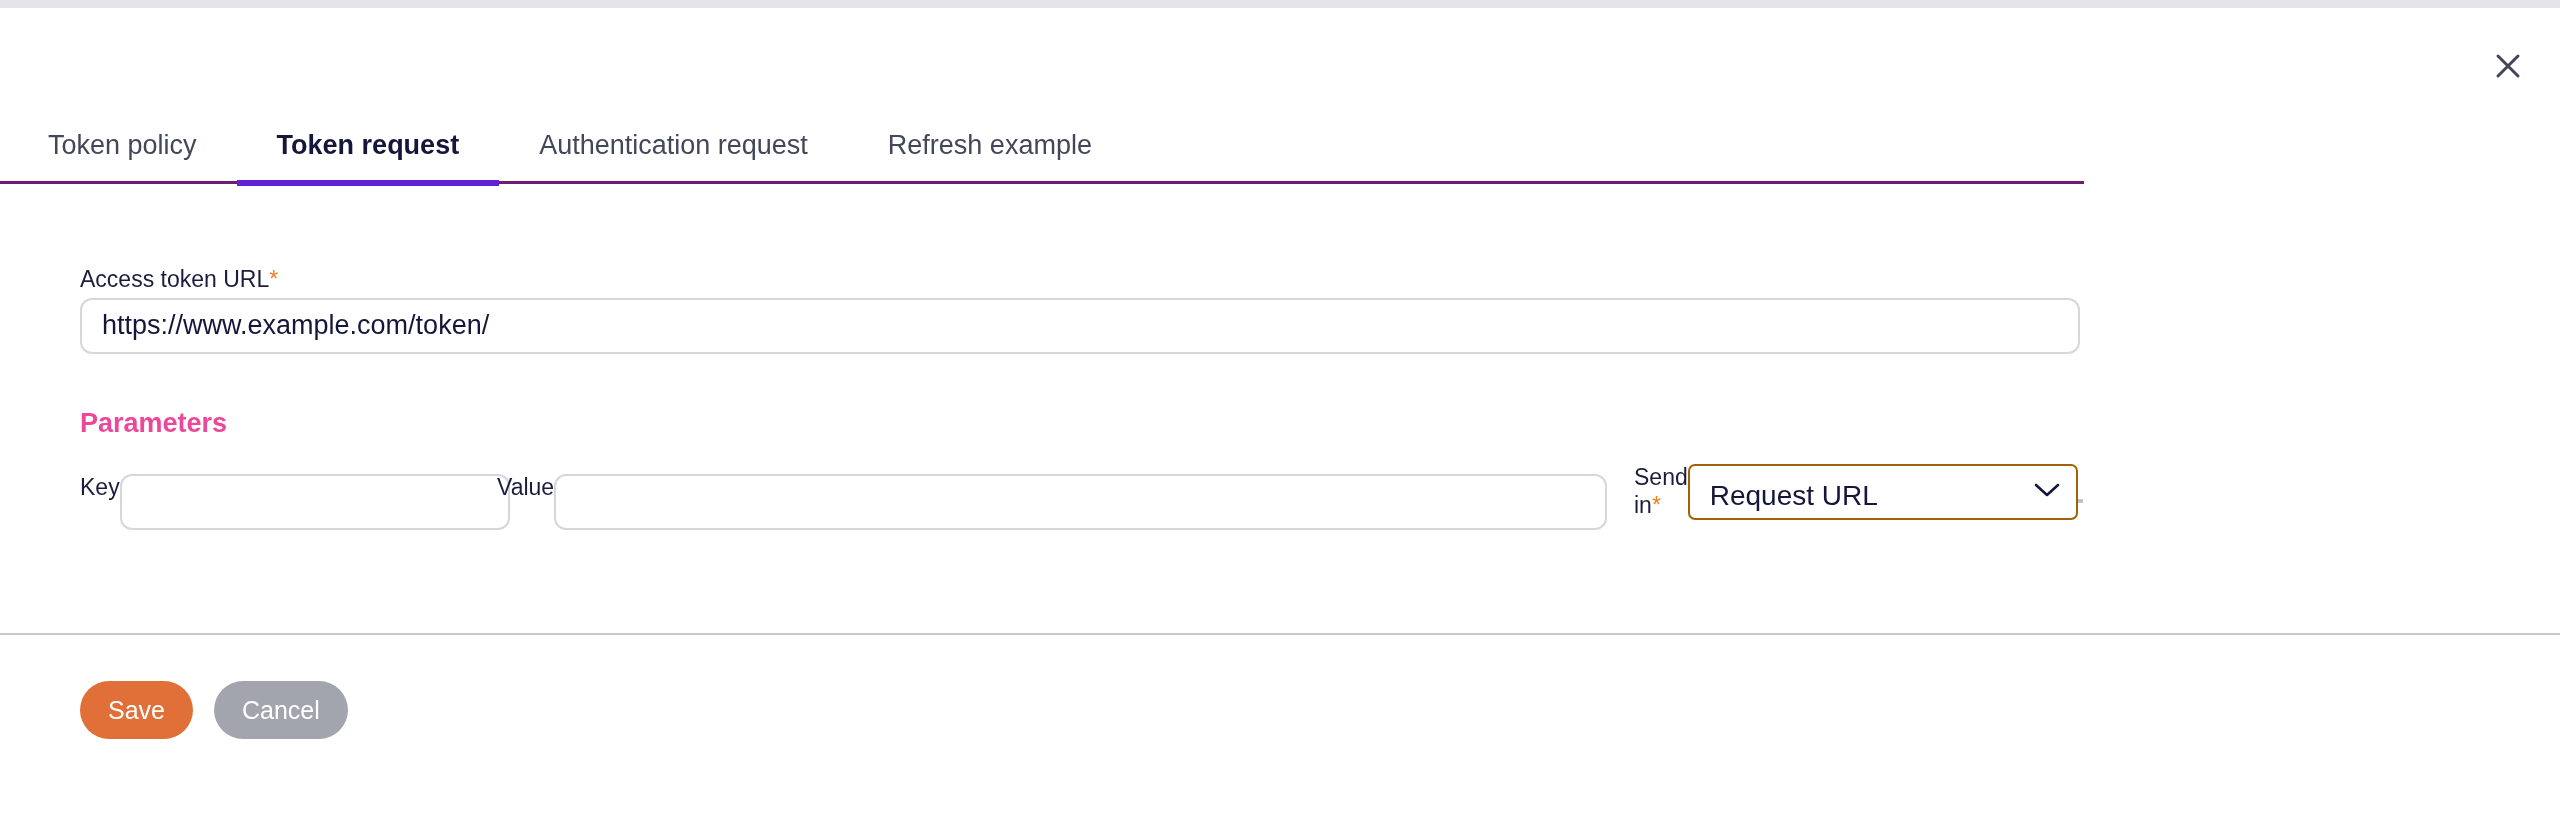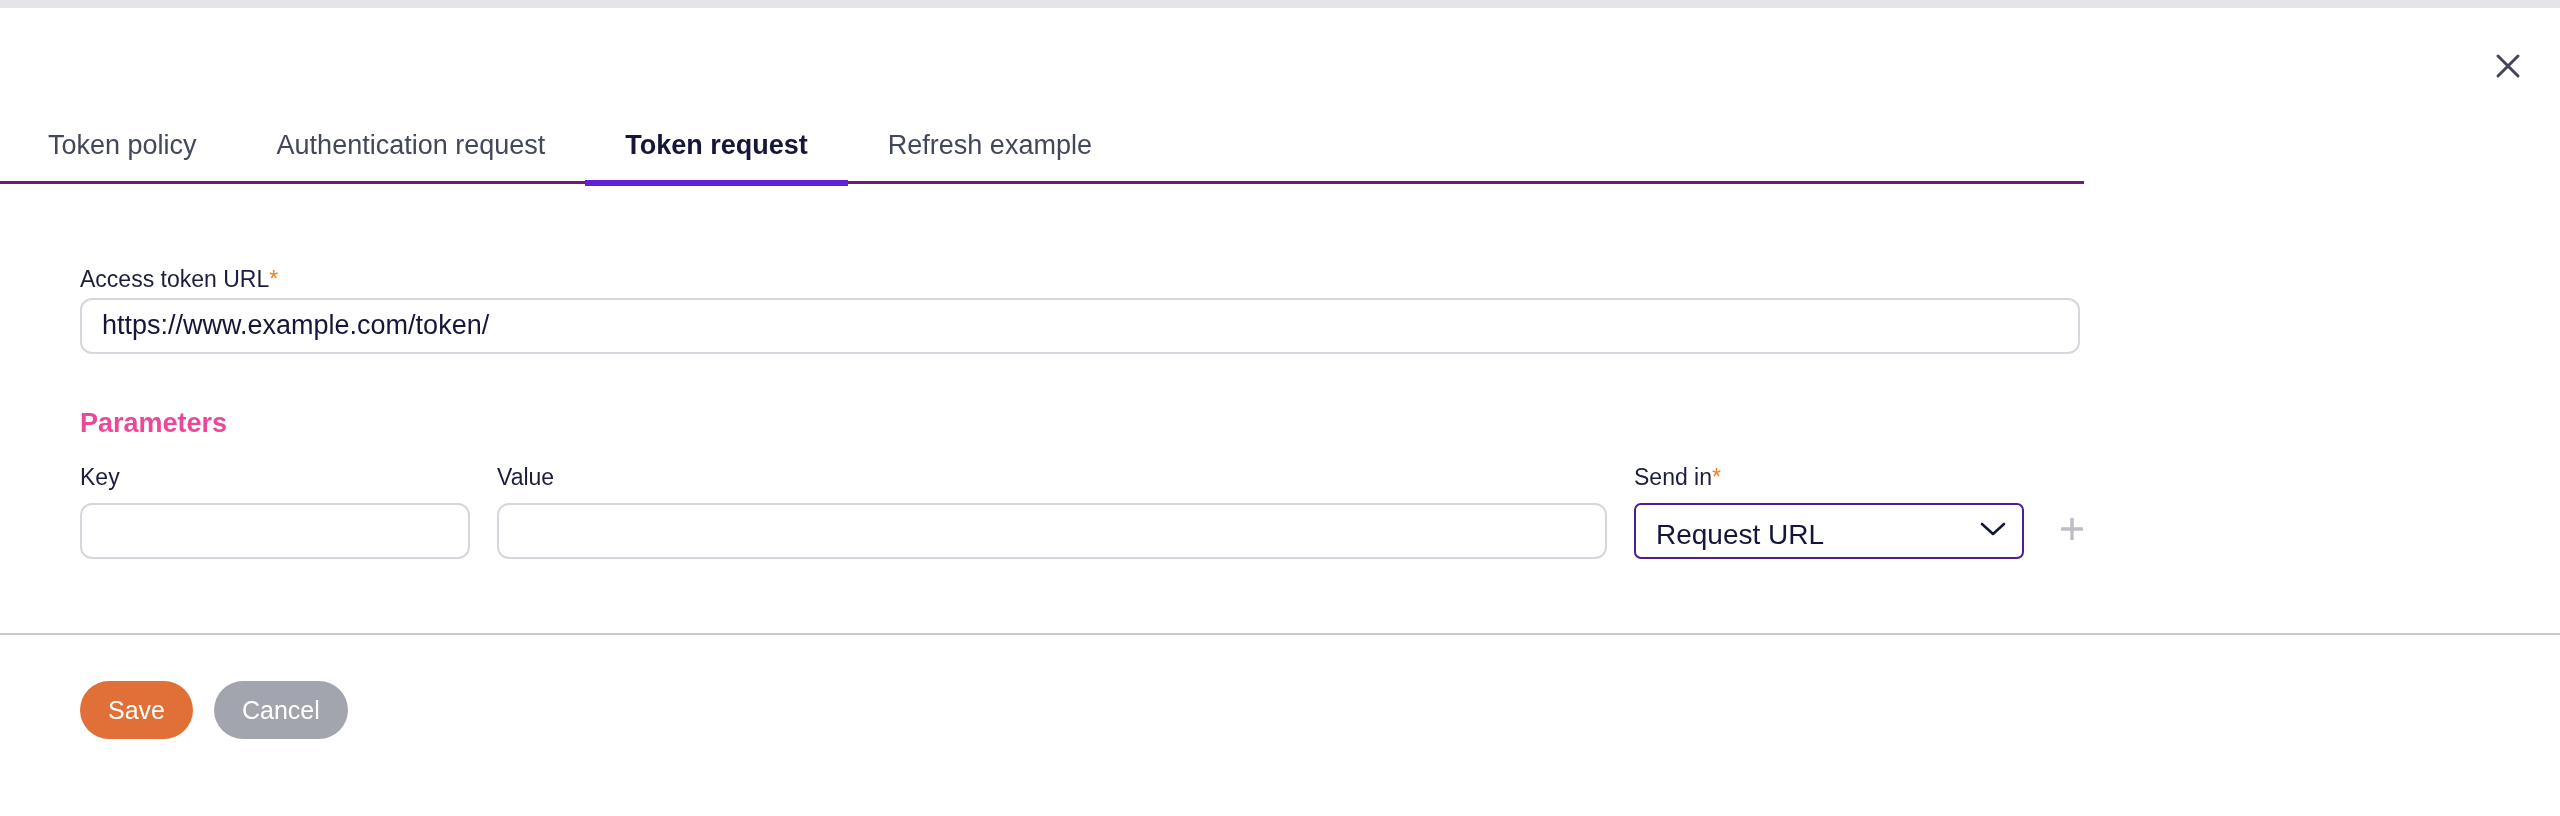--- a/index.html
+++ b/index.html
@@ -155,38 +155,38 @@
 
   
   .params-row {
     position: absolute;
     left: 80px;
     top: 280px;
     display: flex;
     align-items: flex-end;
     gap: 0;
   }
-  .param-col { display: flex; flex-direction: column; justify-content: space-between; }
+  .param-col { display: flex; flex-direction: row; justify-content: space-between; }
   .param-col .field-label { font-size: 23px; margin-bottom: 11px; }
 
   .col-key { width: 390px; margin-right: 27px; }
   .col-key .text-input { width: 390px; }
   .col-value { width: 1110px; margin-right: 27px; }
   .col-value .text-input { width: 1110px; }
   .col-sendin { width: 390px; margin-right: 22px; }
 
   .select-wrap {
     position: relative;
     width: 390px;
     height: 56px;
   }
   .select-box {
     width: 390px;
     height: 56px;
-    border: 2px solid #4c1d95;
+    border: 2px solid #a16207;
     border-radius: 7px;
     background: #ffffff;
     font-size: 28px;
     color: #15163a;
     padding: 8px 54px 0 20px;
     display: flex;
     align-items: center;
     cursor: pointer;
     font-family: "Liberation Sans", sans-serif;
     white-space: nowrap;
@@ -266,22 +266,22 @@
         <svg width="26" height="26" viewBox="0 0 26 26" aria-hidden="true">
           <path d="M3 3 L23 23 M23 3 L3 23" stroke="#43455a" stroke-width="3" stroke-linecap="round"></path>
         </svg>
       </span>
     </button>
   </div>
 
   <div class="tab-bar">
     <div class="tab-list">
       <button class="tab">Token policy</button>
+      <button class="tab active">Token request</button>
       <button class="tab">Authentication request</button>
-      <button class="tab active">Token request</button>
       <button class="tab">Refresh example</button>
     </div>
   </div>
 
   <div class="dialog-body">
 
     <div class="field-group">
       <label class="field-label">
         <span>Access token URL</span><span class="req-star">*</span>
       </label>

